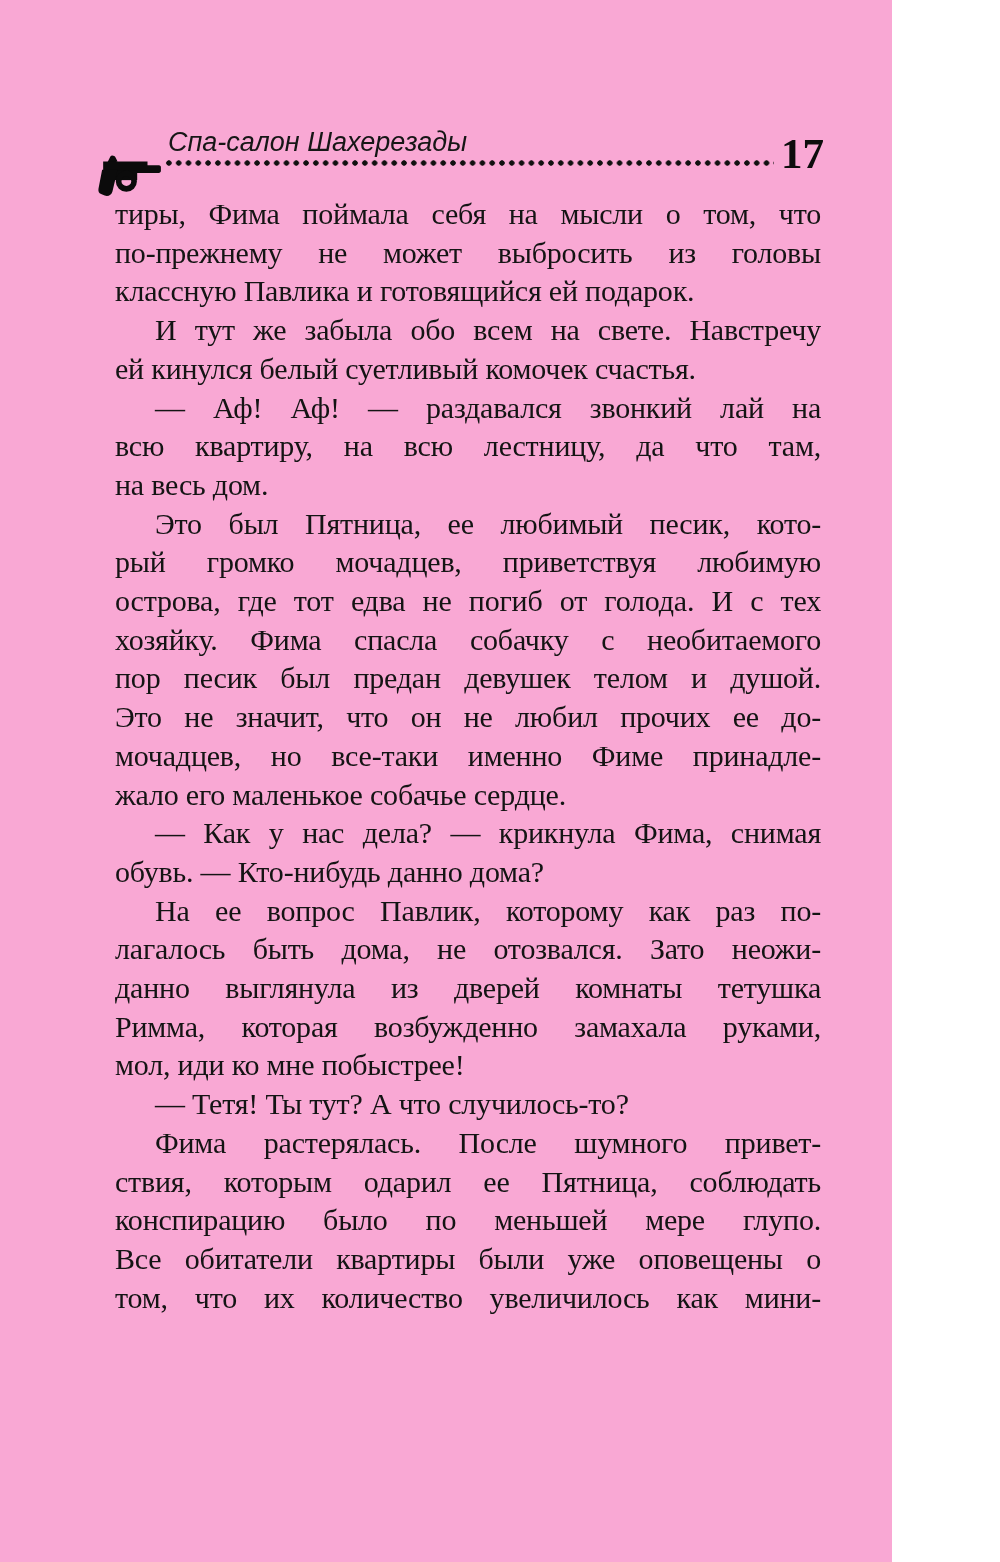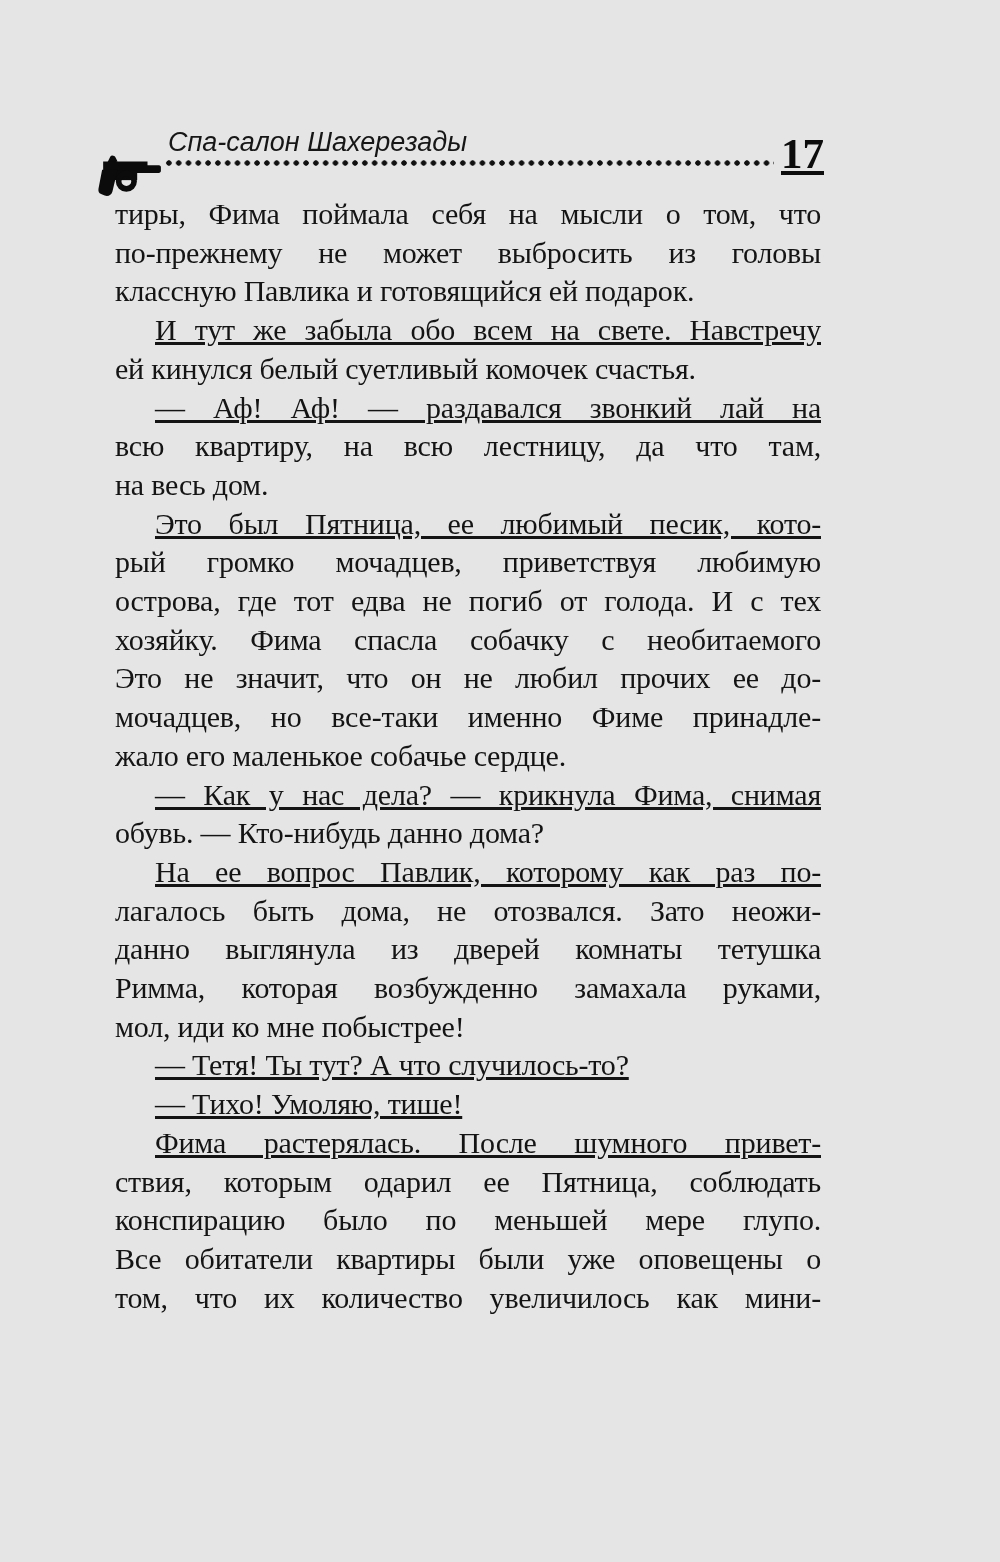--- a/index.html
+++ b/index.html
@@ -2,23 +2,23 @@
 <html><head>
 <meta charset="utf-8">
 <style>
   html, body {
     margin: 0;
     padding: 0;
     background: #ffffff;
   }
   .page {
     position: relative;
-    width: 1000px;
+    width: 892px;
     height: 1562px;
-    background: #e5e5e5;
+    background: #f9a8d4;
     overflow: hidden;
     font-family: "Liberation Serif", serif;
     color: #141414;
   }
 
   
   .running-head {
     position: absolute;
     left: 0; top: 0;
     width: 100%;
@@ -48,21 +48,20 @@
   }
   .page-number {
     position: absolute;
     left: 781px;
     top: 132px;
     font-family: "Liberation Serif", serif;
     font-weight: bold;
     font-size: 43px;
     line-height: 43px;
     color: #0d0d0d;
-    text-decoration: underline;
   }
   .gun-wrap {
     position: absolute;
     left: 98px;
     top: 155px;
     width: 66px;
     height: 42px;
   }
   .gun-wrap svg { display: block; width: 100%; height: 100%; }
 
@@ -77,21 +76,21 @@
     font-size: 30px;
     line-height: 38.7px;
     letter-spacing: -0.2px;
     text-align: justify;
     text-align-last: justify;
     color: #141414;
     overflow: hidden;
     white-space: normal;
   }
   .line.end { text-align-last: left; }
-  .line.indent { padding-left: 40px; text-decoration: underline; }
+  .line.indent { padding-left: 40px; }
 </style>
 </head>
 <body>
 
 <div class="page">
 
   <div class="running-head">
 
     <div class="gun-wrap">
       <svg viewBox="0 0 64 40" xmlns="http://www.w3.org/2000/svg" aria-hidden="true">
@@ -121,32 +120,32 @@
       <div class="line end">классную Павлика и готовящийся ей подарок.</div>
       <div class="line indent">И тут же забыла обо всем на свете. Навстречу</div>
       <div class="line end">ей кинулся белый суетливый комочек счастья.</div>
       <div class="line indent">— Аф! Аф! — раздавался звонкий лай на</div>
       <div class="line">всю квартиру, на всю лестницу, да что там,</div>
       <div class="line end">на весь дом.</div>
       <div class="line indent">Это был Пятница, ее любимый песик, кото-</div>
       <div class="line">рый громко мочадцев, приветствуя любимую</div>
       <div class="line">острова, где тот едва не погиб от голода. И с тех</div>
       <div class="line">хозяйку. Фима спасла собачку с необитаемого</div>
+      <div class="line">пор песик был предан девушек телом и душой.</div>
       <div class="line">Это не значит, что он не любил прочих ее до-</div>
       <div class="line">мочадцев, но все-таки именно Фиме принадле-</div>
       <div class="line end">жало его маленькое собачье сердце.</div>
       <div class="line indent">— Как у нас дела? — крикнула Фима, снимая</div>
       <div class="line end">обувь. — Кто-нибудь данно дома?</div>
       <div class="line indent">На ее вопрос Павлик, которому как раз по-</div>
       <div class="line">лагалось быть дома, не отозвался. Зато неожи-</div>
       <div class="line">данно выглянула из дверей комнаты тетушка</div>
       <div class="line">Римма, которая возбужденно замахала руками,</div>
       <div class="line end">мол, иди ко мне побыстрее!</div>
       <div class="line indent end">— Тетя! Ты тут? А что случилось-то?</div>
-      <div class="line indent end">— Тихо! Умоляю, тише!</div>
       <div class="line indent">Фима растерялась. После шумного привет-</div>
       <div class="line">ствия, которым одарил ее Пятница, соблюдать</div>
       <div class="line">конспирацию было по меньшей мере глупо.</div>
       <div class="line">Все обитатели квартиры были уже оповещены о</div>
       <div class="line">том, что их количество увеличилось как мини-</div>
     </div>
 
 </div>
 
 </body></html>

